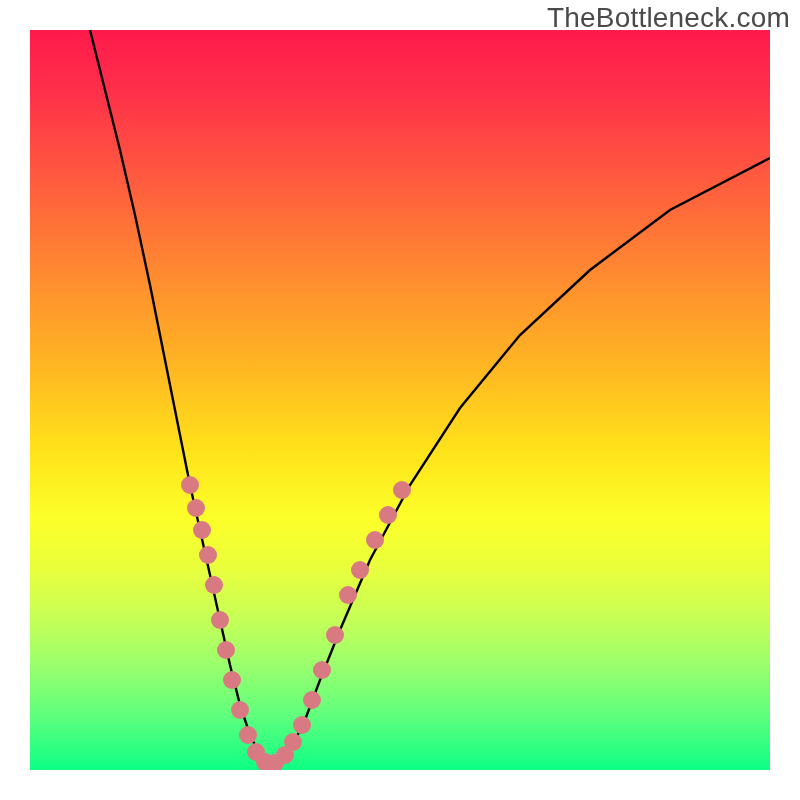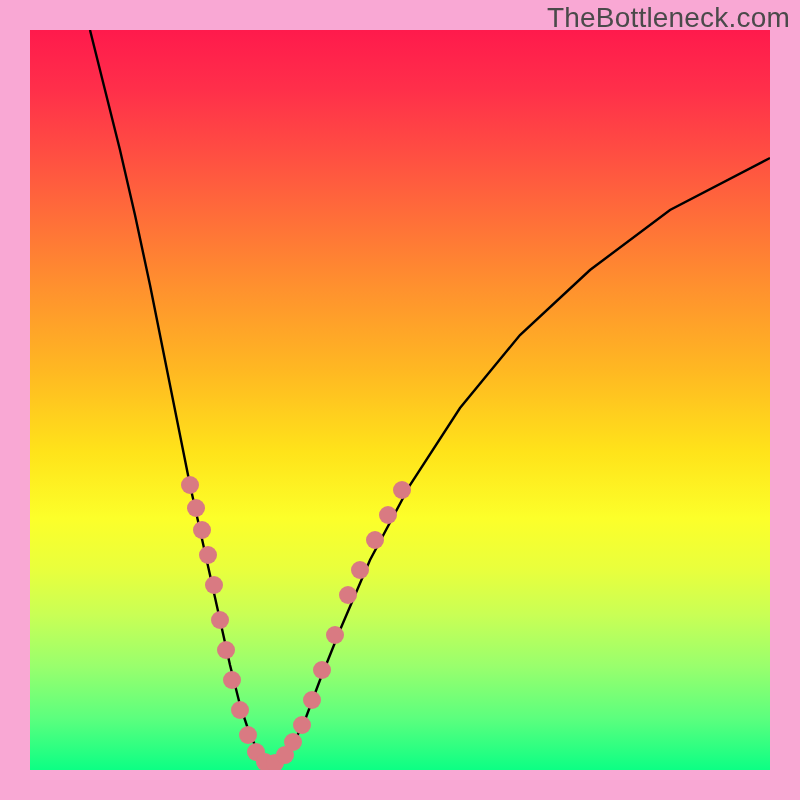--- a/index.html
+++ b/index.html
@@ -8,21 +8,21 @@
     width: 800px;
     height: 800px;
     background: #000;
     font-family: Arial, Helvetica, sans-serif;
     overflow: hidden;
   }
   .frame {
     position: relative;
     width: 800px;
     height: 800px;
-    background: #f9a8d4;
+    background: #ffffff;
   }
   .watermark {
     position: absolute;
     top: 2px;
     right: 10px;
     color: #4a4a4a;
     font-size: 28px;
     font-weight: 400;
     letter-spacing: 0.2px;
     z-index: 5;

